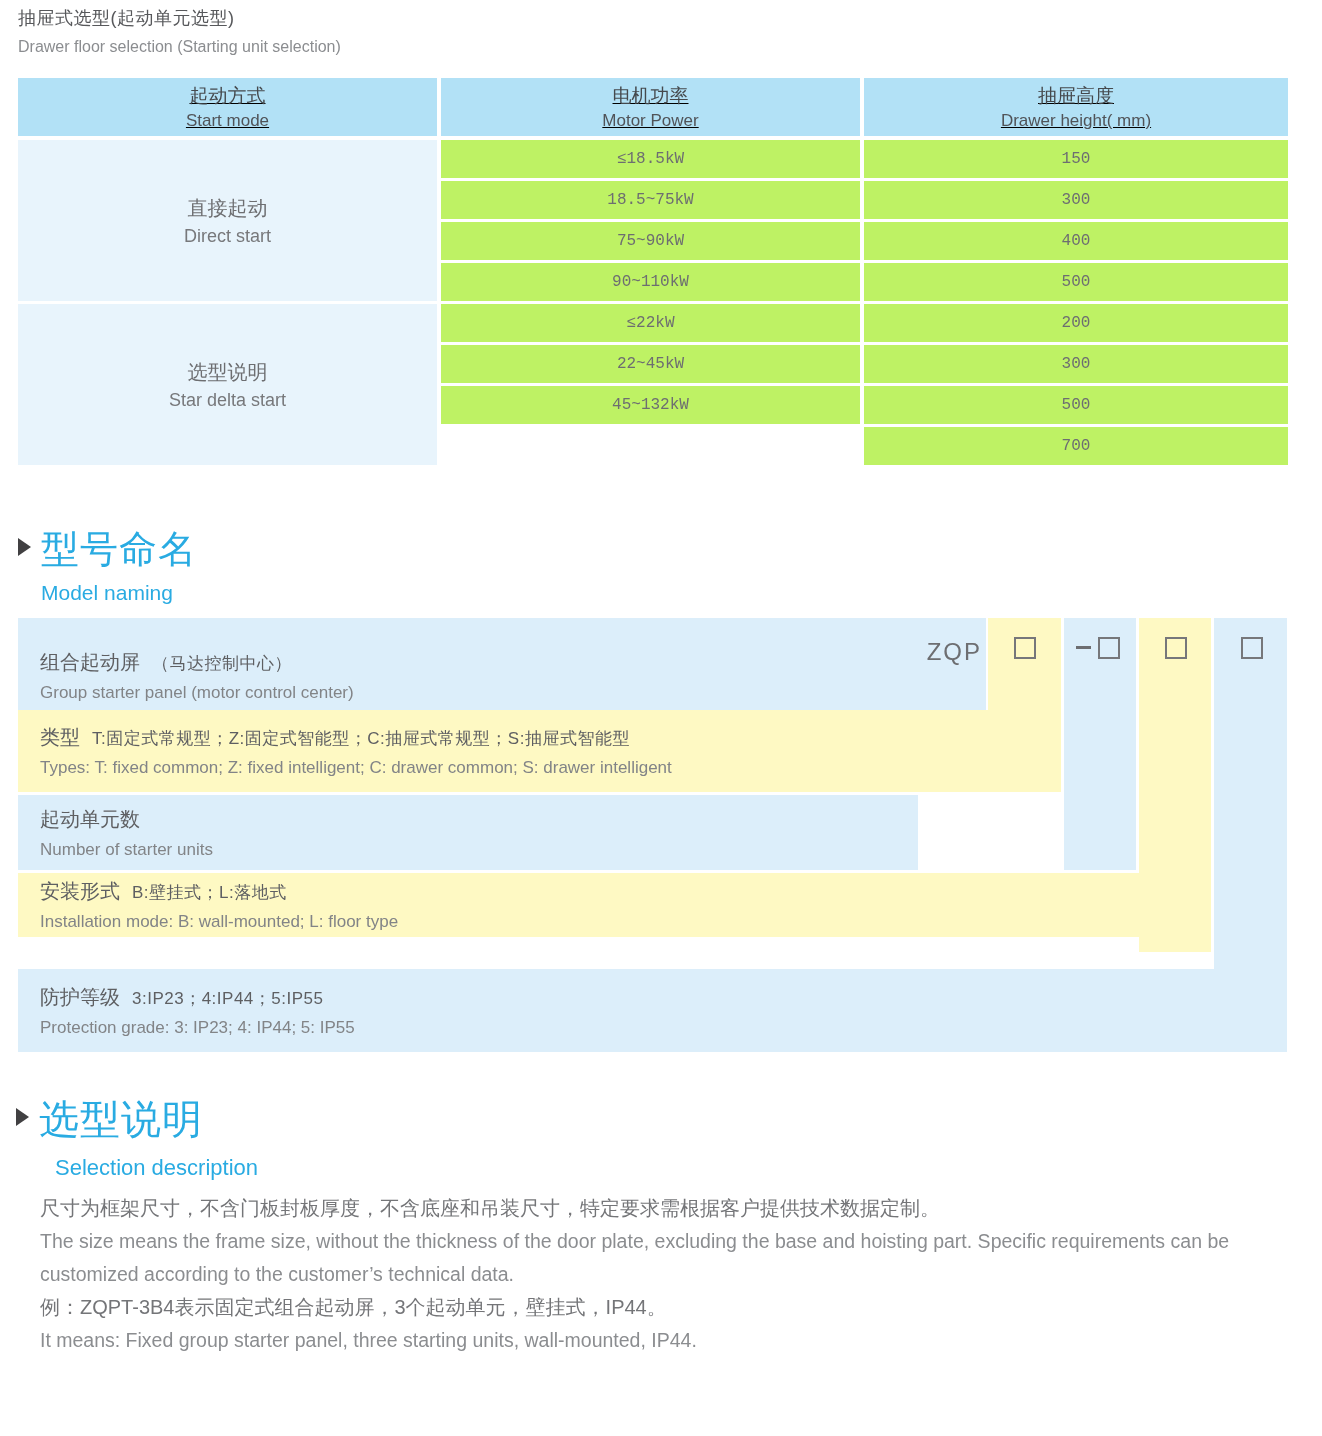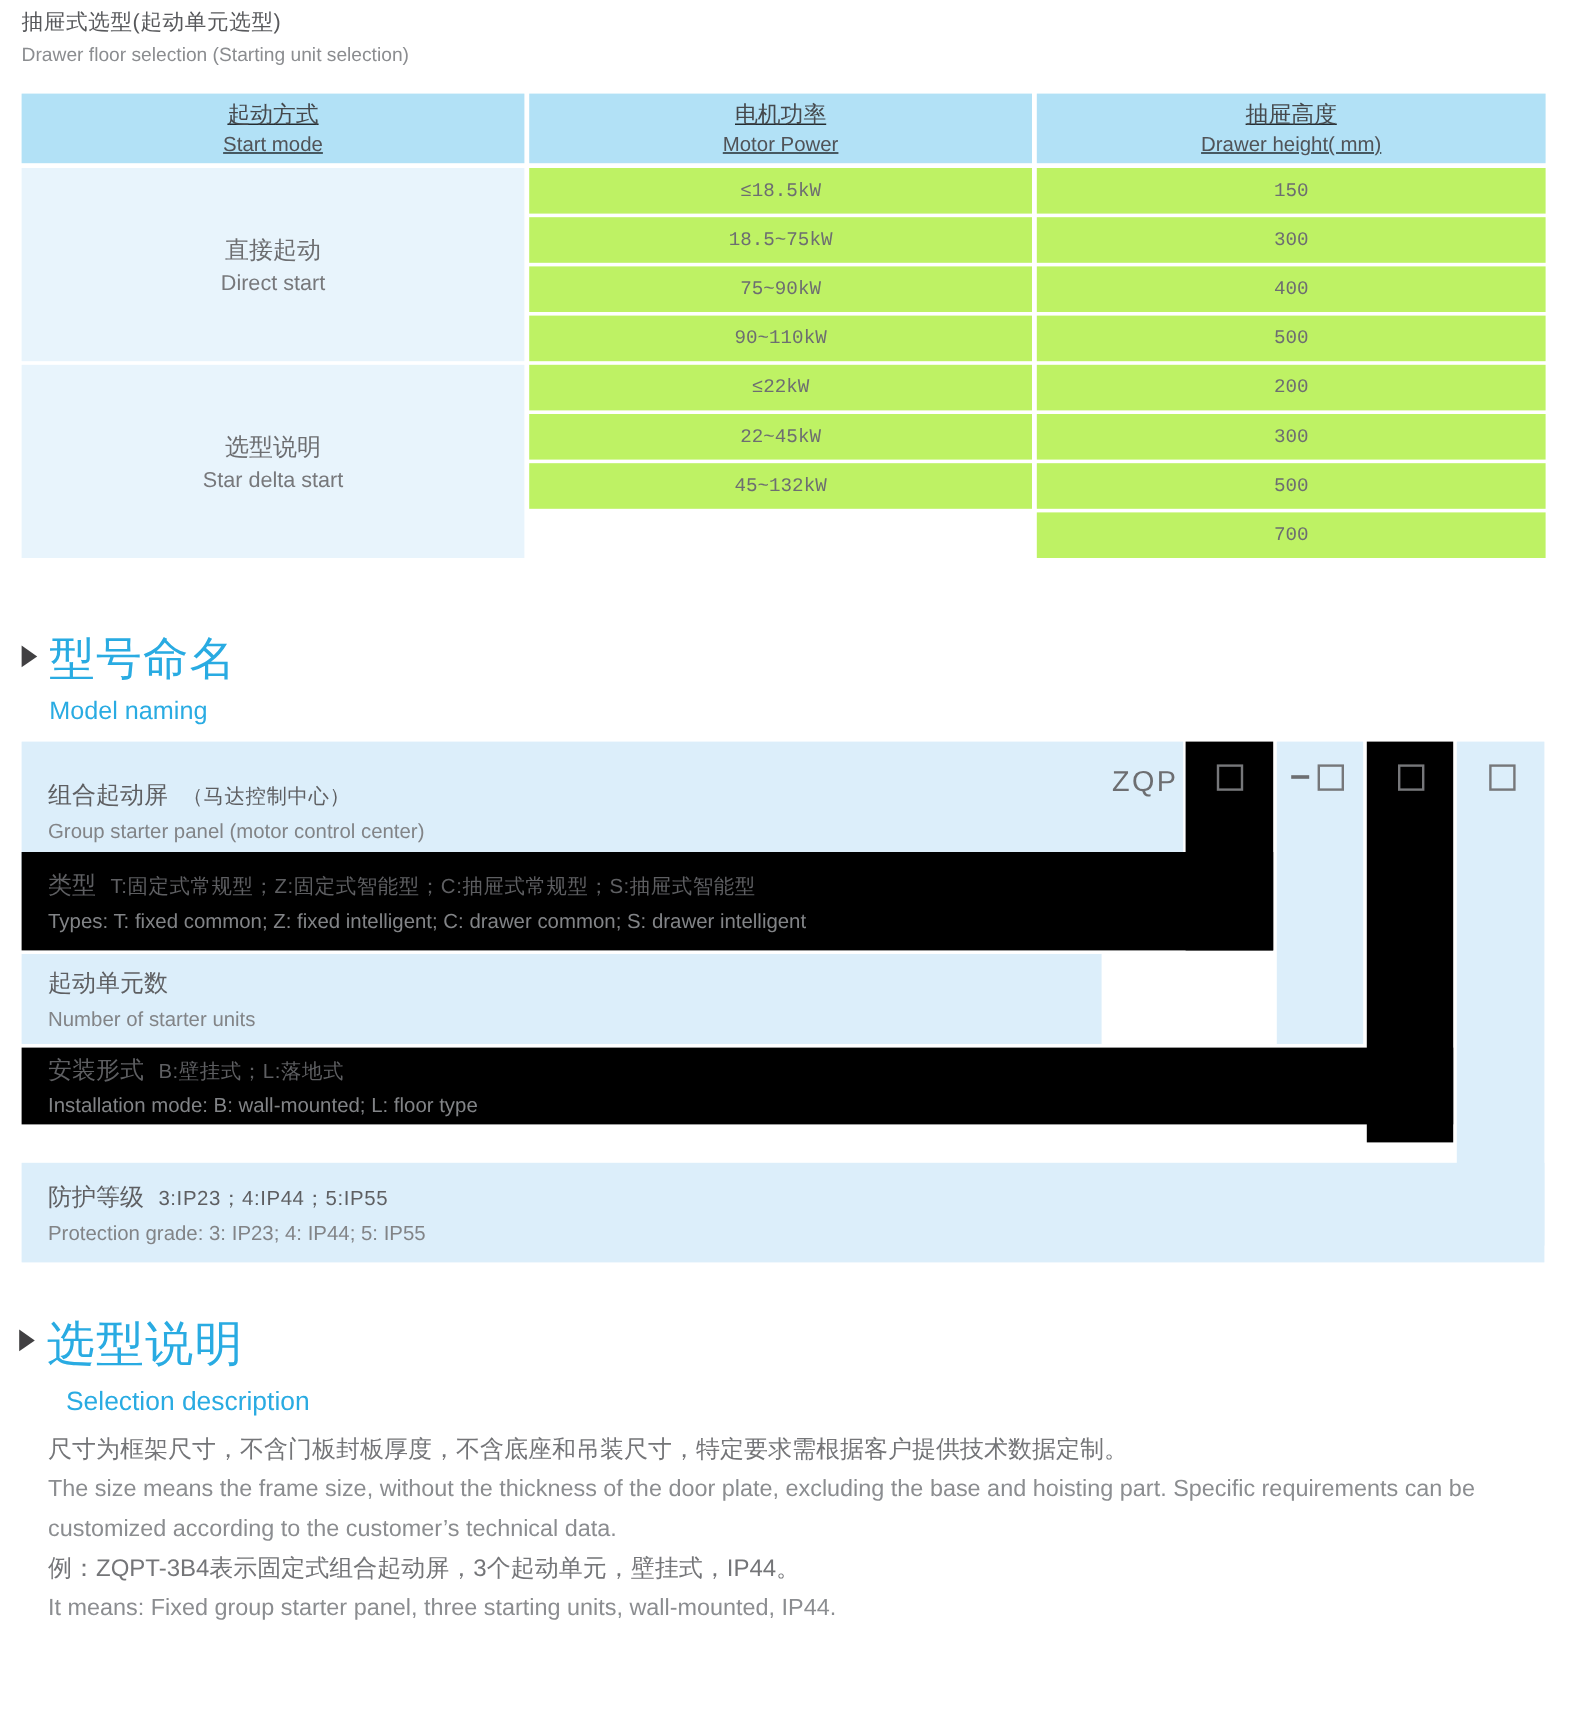--- a/index.html
+++ b/index.html
@@ -36,21 +36,21 @@
   .sec-en { font-size:21px; color:#29abe2; margin-top:6px; }
   .h2-block { left:16px; top:1092px; }
   .h2-block .tri { margin-top:16px; }
   .h2-block .sec-zh { font-size:40px; }
   .h2-block .sec-en { font-size:22px; margin-left:16px; margin-top:8px; }
 
   
   .diagram { position:absolute; left:18px; top:618px; width:1270px; height:420px; }
   .dg { position:absolute; }
   .blue { background:#dceefa; }
-  .gray { background:#000000; }
+  .gray { background:#fef9c3; }
   .r1 { left:0; top:0;   width:968px;  height:115px; }
   .r2 { left:0; top:92px; width:1043px; height:82px; }
   .r3 { left:0; top:177px; width:900px; height:75px; }
   .r4 { left:0; top:255px; width:1193px; height:64px; }
   .r5 { left:0; top:351px; width:1269px; height:83px; }
   .sA { left:970px;  top:0; width:73px; height:174px; }
   .sB { left:1046px; top:0; width:72px; height:252px; }
   .sC { left:1121px; top:0; width:72px; height:334px; }
   .sD { left:1196px; top:0; width:73px; height:420px; }
   .dg-row { display:flex; flex-direction:column; justify-content:center; padding-left:22px; }

